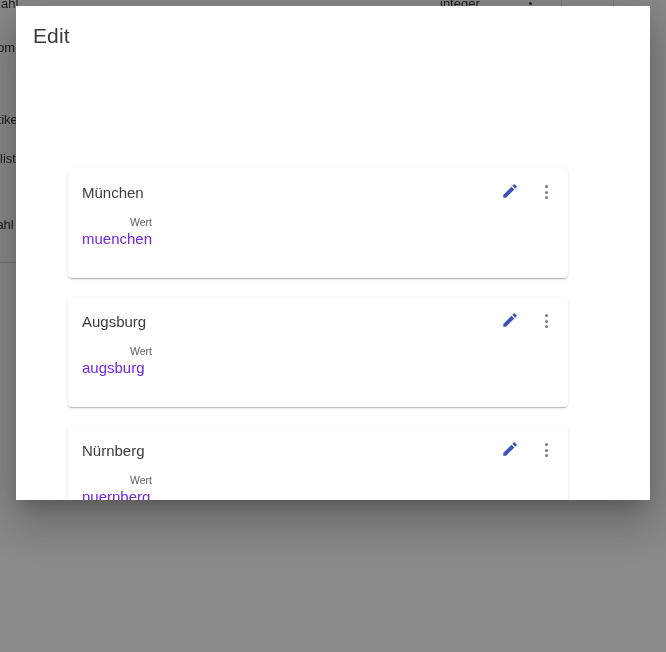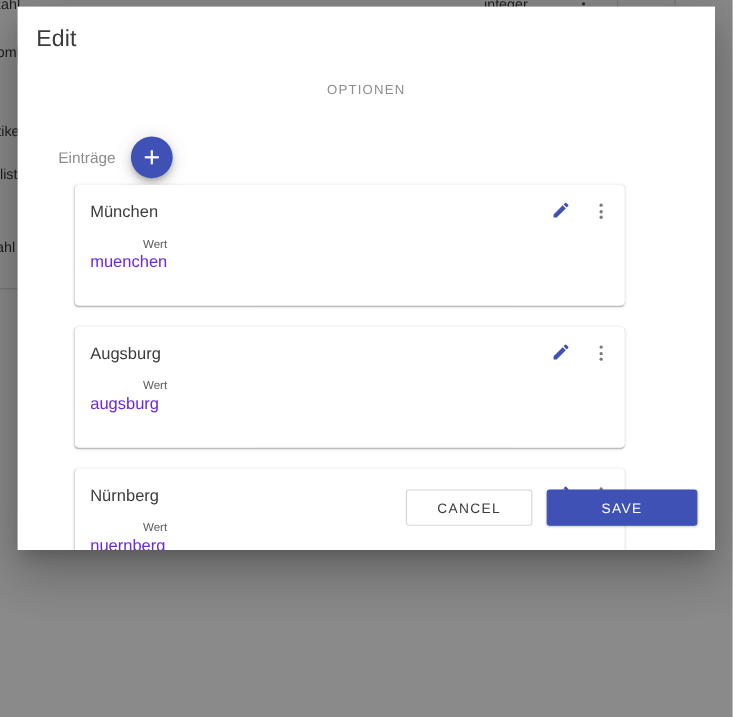--- a/index.html
+++ b/index.html
@@ -274,36 +274,22 @@
   </div>
 </div>
 
 <div class="scrim"></div>
 
 <div class="dialog">
 
   <div class="dialog-title">Edit</div>
 
   <div class="tabs">
-    <div class="tab">
-      <span>OPTIONEN</span>
-    </div>
   </div>
 
-  <div class="entries-row">
-    <span class="entries-label">Einträge</span>
-    <button class="fab">
-      <span>
-        <svg width="16" height="16" viewBox="0 0 16 16" aria-hidden="true">
-          <rect x="7" y="1.6" width="2" height="12.8" fill="#ffffff"></rect>
-          <rect x="1.6" y="7" width="12.8" height="2" fill="#ffffff"></rect>
-        </svg>
-      </span>
-    </button>
-  </div>
 
   <div class="cards">
 
     <div class="card">
       <div class="card-title">München</div>
       <div class="card-field-label">Wert</div>
       <div class="card-field-value">muenchen</div>
       <div class="card-actions">
         <button class="icon-btn">
           <span>
@@ -361,18 +347,14 @@
             <i></i>
               <i></i>
               <i></i>
           </span>
         </button>
       </div>
     </div>
 
   </div>
 
-  <div class="footer">
-    <button class="btn btn-cancel">CANCEL</button>
-    <button class="btn btn-save">SAVE</button>
-  </div>
 
 </div>
 
 </body></html>

